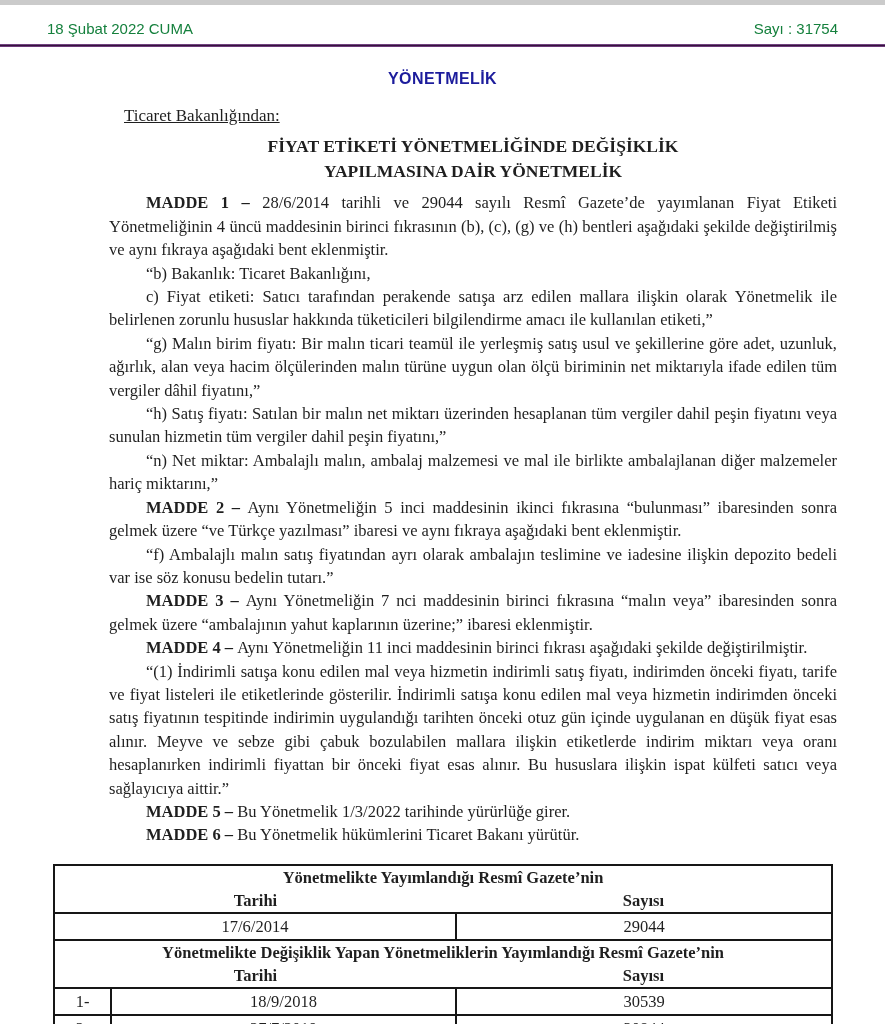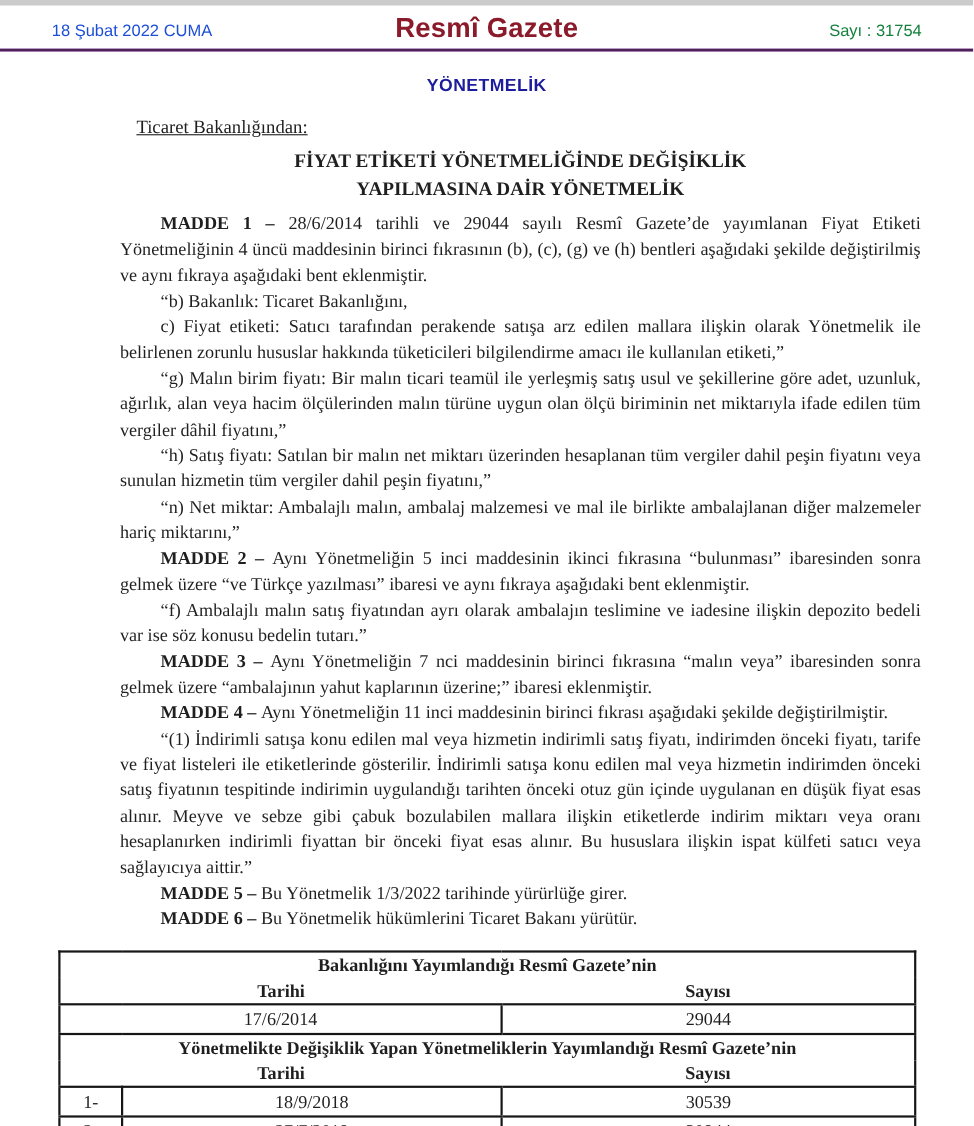--- a/index.html
+++ b/index.html
@@ -10,21 +10,21 @@
   }
   .top-strip { height:5px; width:100%; background:#cbcbcb; }
 
   
   .masthead {
     position:relative; height:36px; margin:0 47px;
     font-family:"Liberation Sans", sans-serif;
   }
   .masthead .date {
     position:absolute; left:0; bottom:4px;
-    font-size:15px; color:#1d4ed8;
+    font-size:15px; color:#15803d;
   }
   .masthead .gazette {
     position:absolute; left:0; right:0; bottom:0; text-align:center;
     font-size:25px; font-weight:bold; color:#8B1B2B; letter-spacing:0.2px;
   }
   .masthead .issue {
     position:absolute; right:0; bottom:4px;
     font-size:15px; color:#15803d;
   }
   .rule {
@@ -69,21 +69,20 @@
   .pubtable tr.data-row td { padding:2px 2px; }
 </style>
 </head>
 <body>
 
 <div class="page">
   <div class="top-strip"></div>
 
   <div class="masthead">
     <span class="date">18 Şubat 2022 CUMA</span>
-    <span class="gazette">Resmî Gazete</span>
     <span class="issue">Sayı : 31754</span>
   </div>
   <div class="rule"></div>
 
   <div class="kind-label">YÖNETMELİK</div>
 
   <div class="doc">
     <div class="ministry">Ticaret Bakanlığından:</div>
 
     <div class="doc-title">
@@ -107,21 +106,21 @@
   </div>
 
   <table class="pubtable">
     <colgroup>
         <col style="width:57px">
         <col style="width:345px">
         <col>
       </colgroup>
     <tbody>
         <tr class="head-row">
-      <td colspan="3">Bakanlığını Yayımlandığı Resmî Gazete’nin</td>
+      <td colspan="3">Yönetmelikte Yayımlandığı Resmî Gazete’nin</td>
     </tr>
     <tr class="head-row rule-below">
       <td colspan="2">Tarihi</td>
       <td>Sayısı</td>
     </tr>
     <tr class="data-row rule-below">
       <td colspan="2">17/6/2014</td>
       <td class="v-left">29044</td>
     </tr>
     <tr class="head-row">

